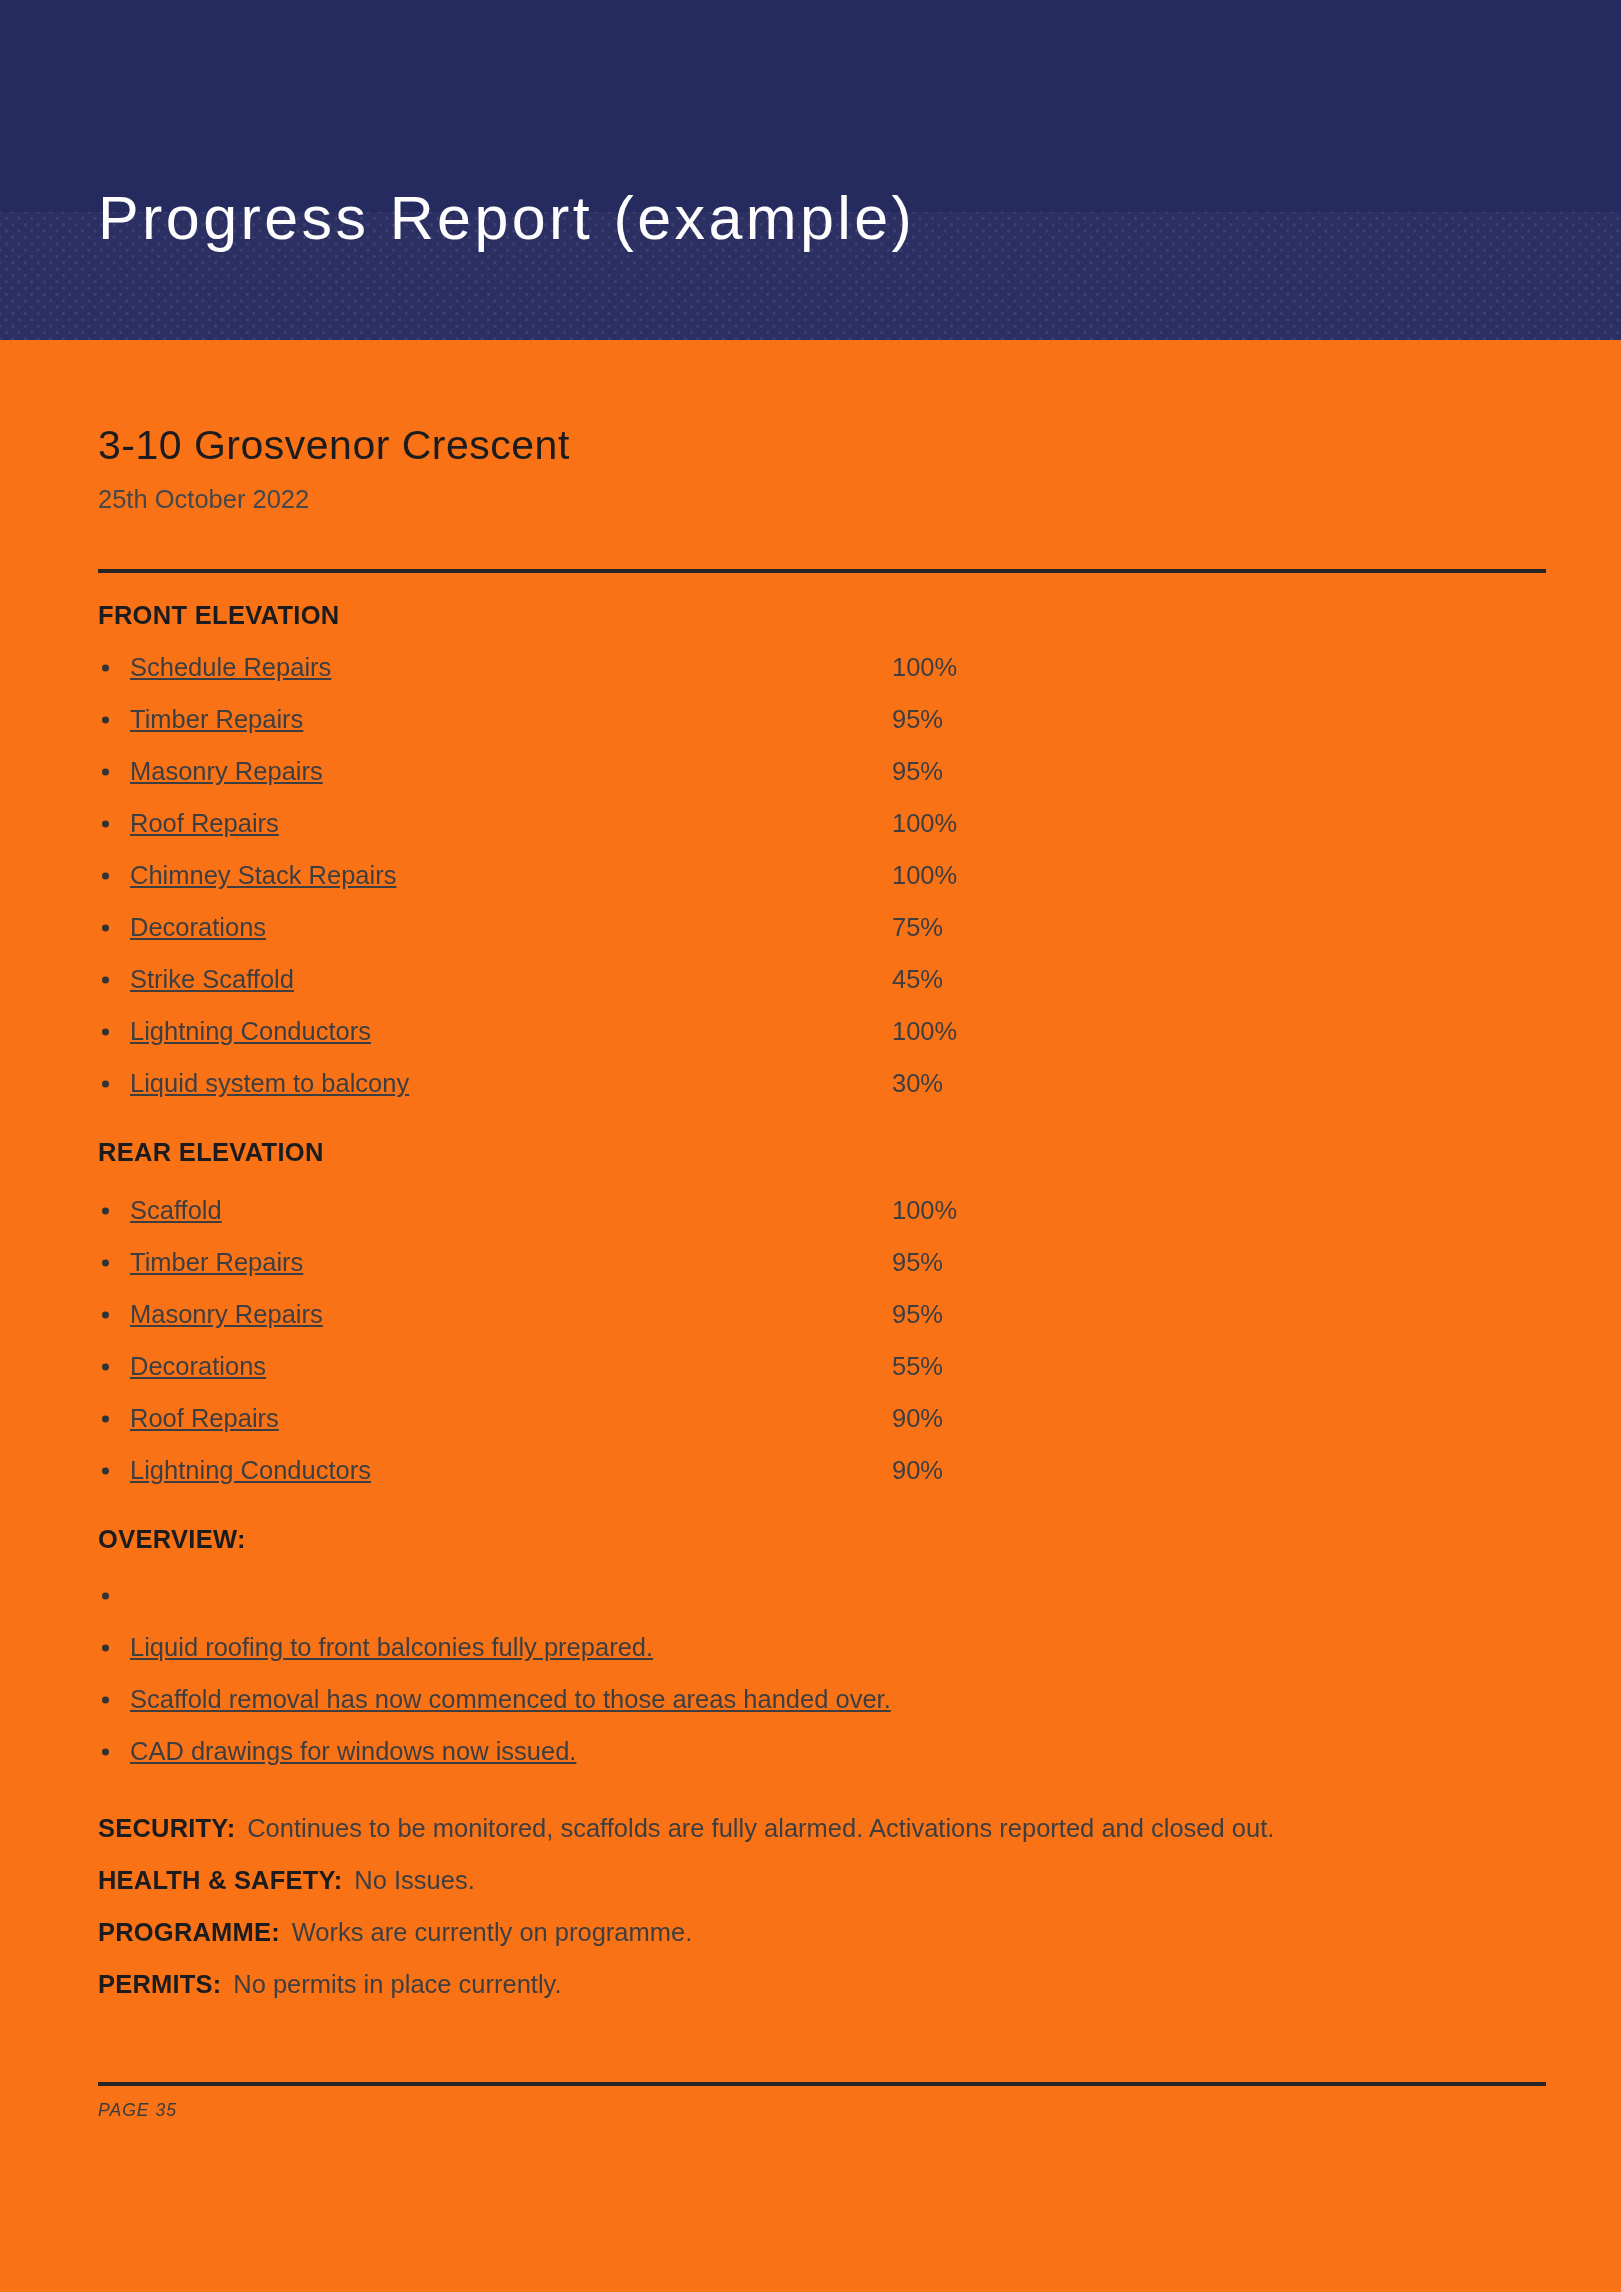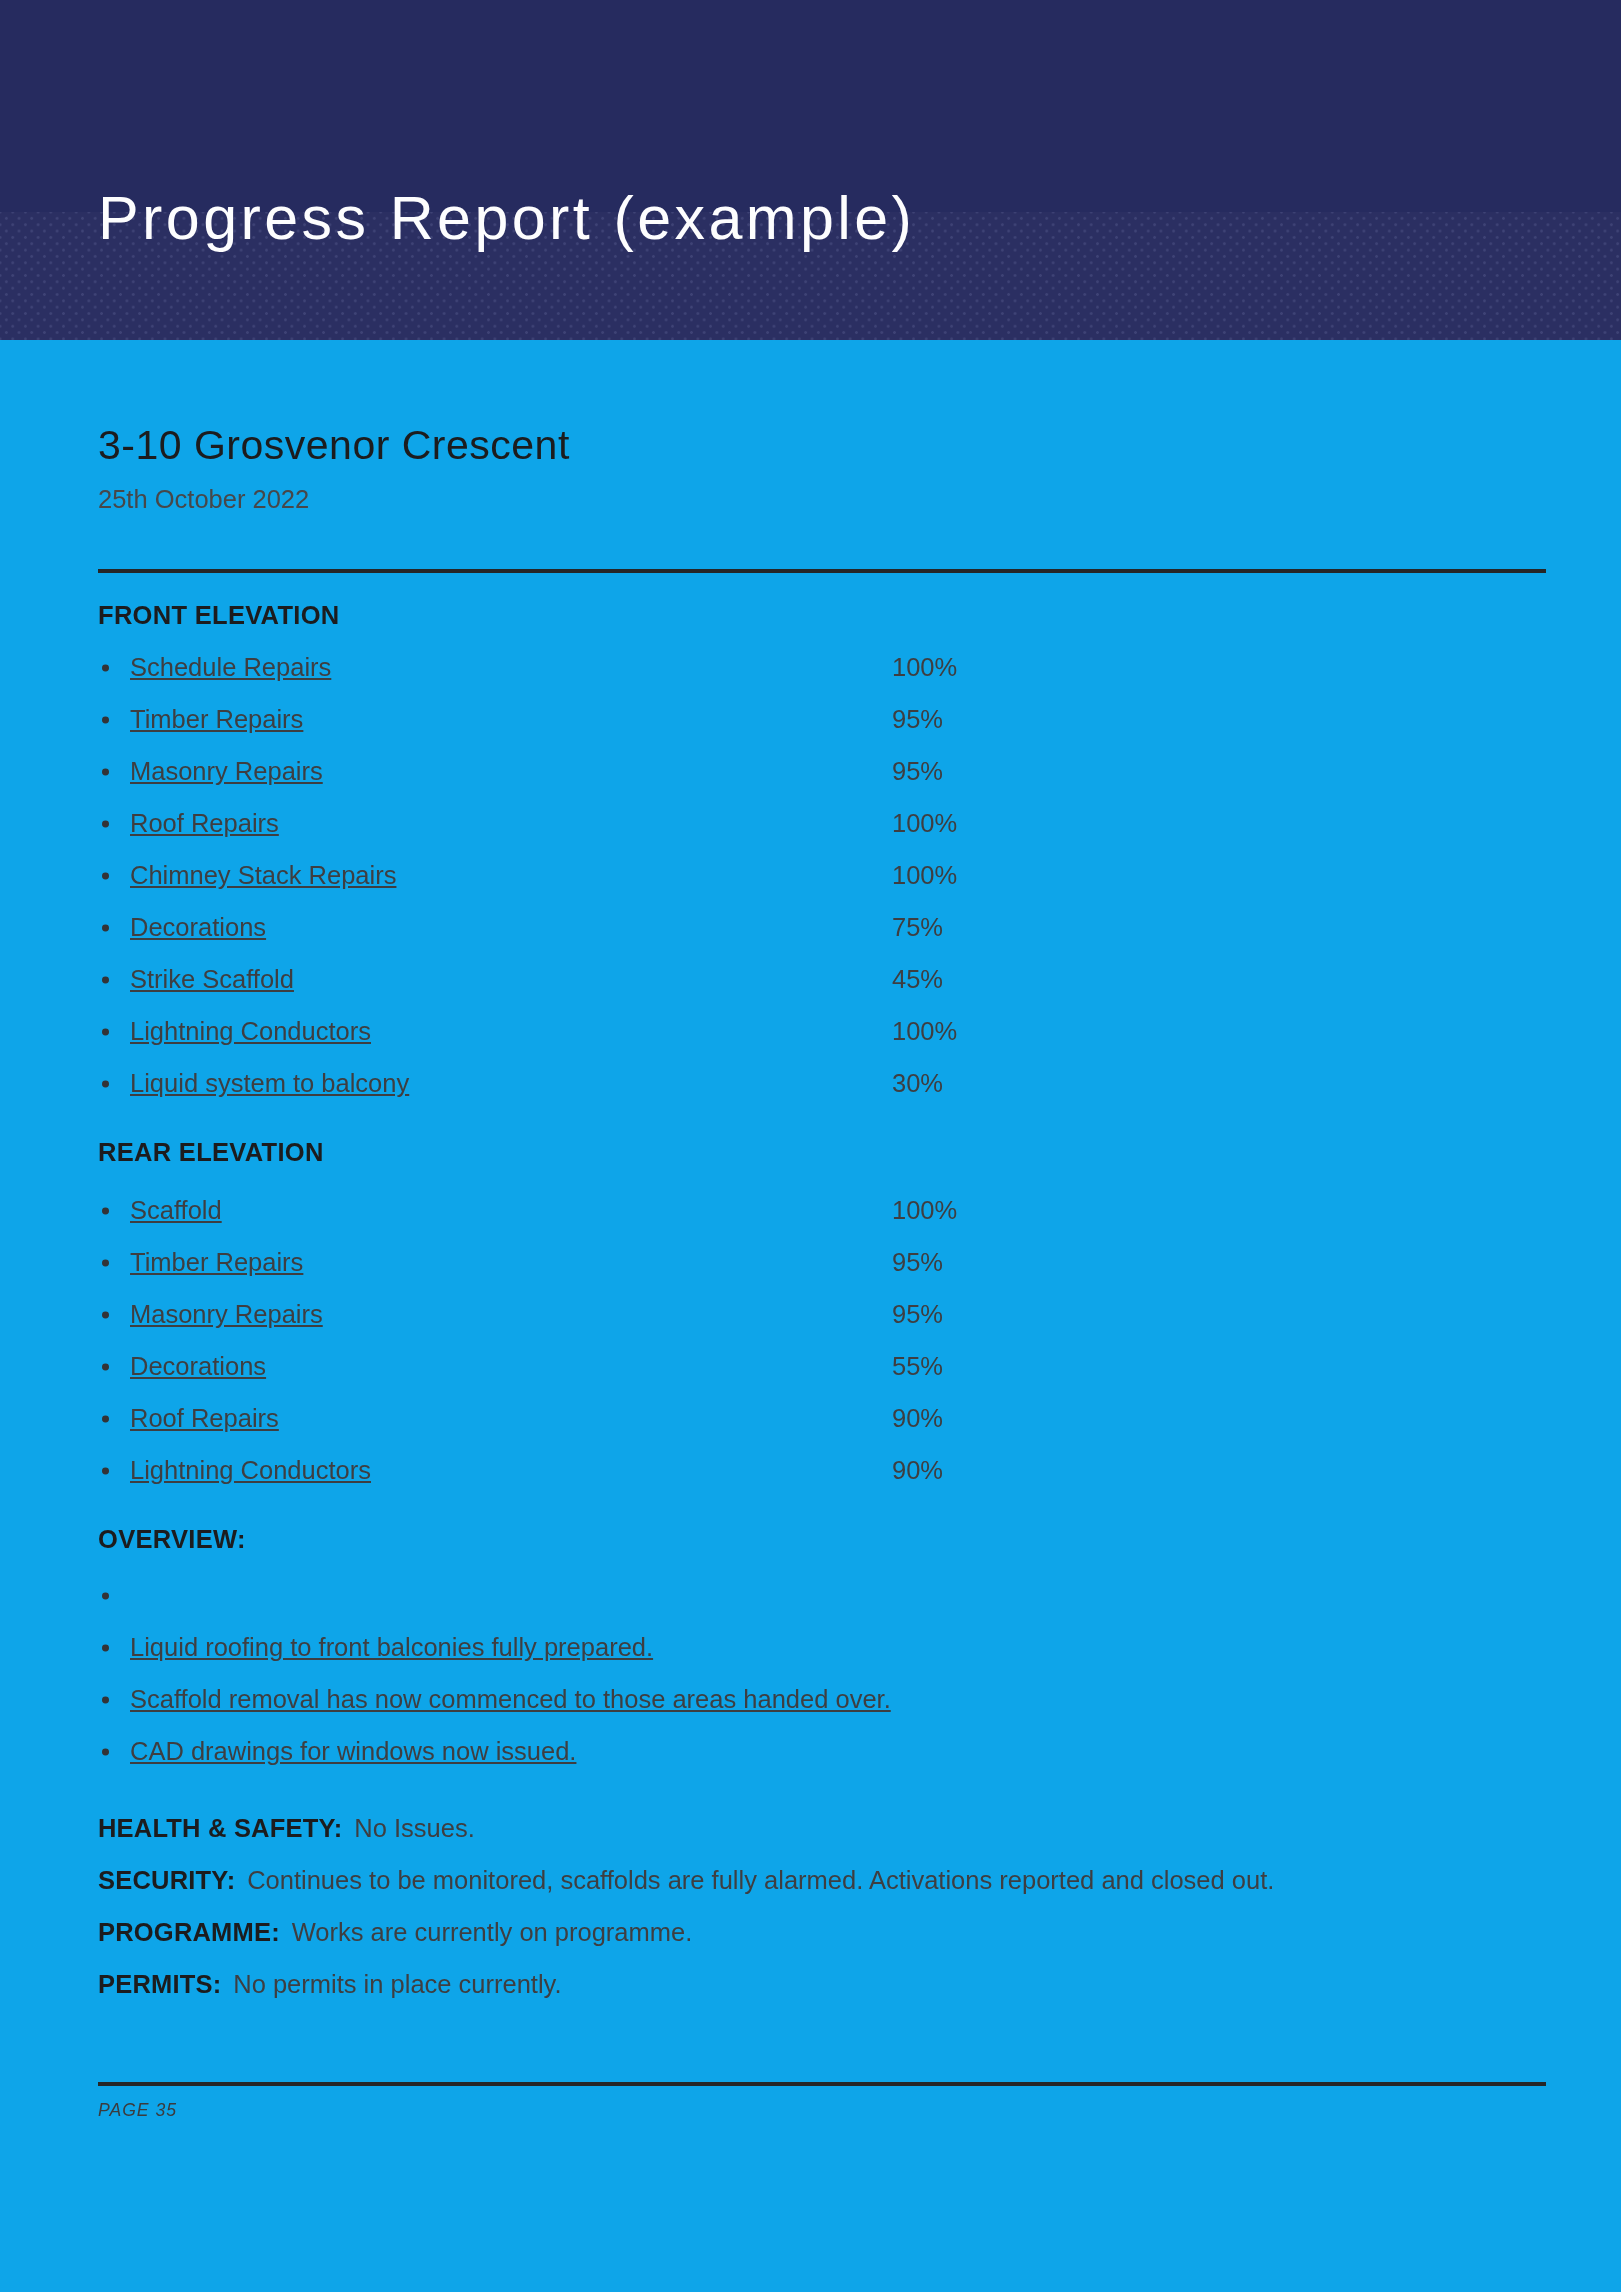--- a/index.html
+++ b/index.html
@@ -1,21 +1,21 @@
 <!DOCTYPE html>
 <html><head>
 <meta charset="utf-8">
 <style>
   * { box-sizing: border-box; }
   html, body { margin: 0; padding: 0; background: #ffffff; }
   .page {
     position: relative;
     width: 1621px;
     height: 2293px;
-    background: #0ea5e9;
+    background: #f97316;
     font-family: "Liberation Sans", sans-serif;
     overflow: hidden;
   }
 
   
   .band {
     position: relative;
     height: 340px;
     background: #262b5f;
   }
@@ -271,26 +271,26 @@
         </li>
         <li class="row">
           <span class="dot"></span>
           <span class="row-text">CAD drawings for windows now issued.</span>
         </li>
       </ul>
     </section>
 
     <div class="status">
       <p class="status-line">
+        <strong class="status-label">SECURITY:</strong>
+        <span class="status-text">Continues to be monitored, scaffolds are fully alarmed. Activations reported and closed out.</span>
+      </p>
+      <p class="status-line">
         <strong class="status-label">HEALTH &amp; SAFETY:</strong>
         <span class="status-text">No Issues.</span>
-      </p>
-      <p class="status-line">
-        <strong class="status-label">SECURITY:</strong>
-        <span class="status-text">Continues to be monitored, scaffolds are fully alarmed. Activations reported and closed out.</span>
       </p>
       <p class="status-line">
         <strong class="status-label">PROGRAMME:</strong>
         <span class="status-text">Works are currently on programme.</span>
       </p>
       <p class="status-line">
         <strong class="status-label">PERMITS:</strong>
         <span class="status-text">No permits in place currently.</span>
       </p>
     </div>

